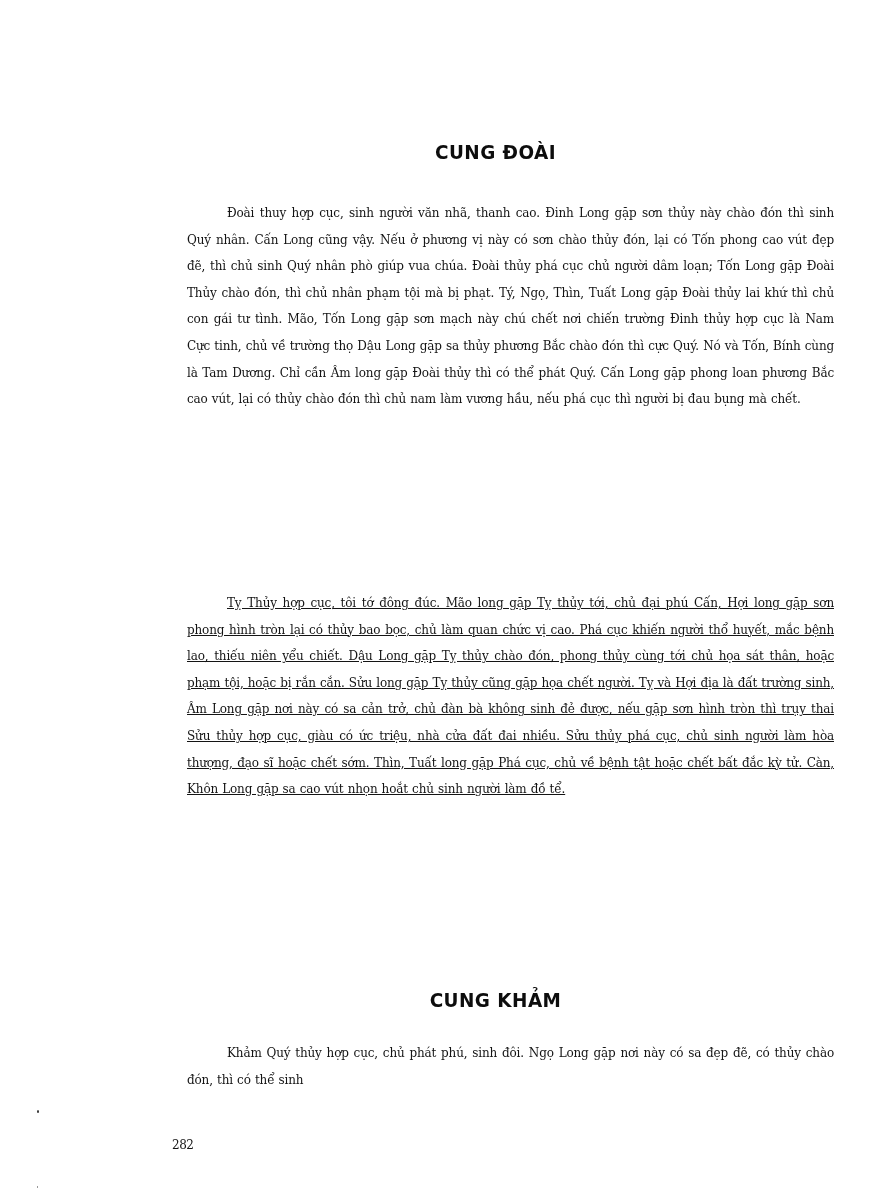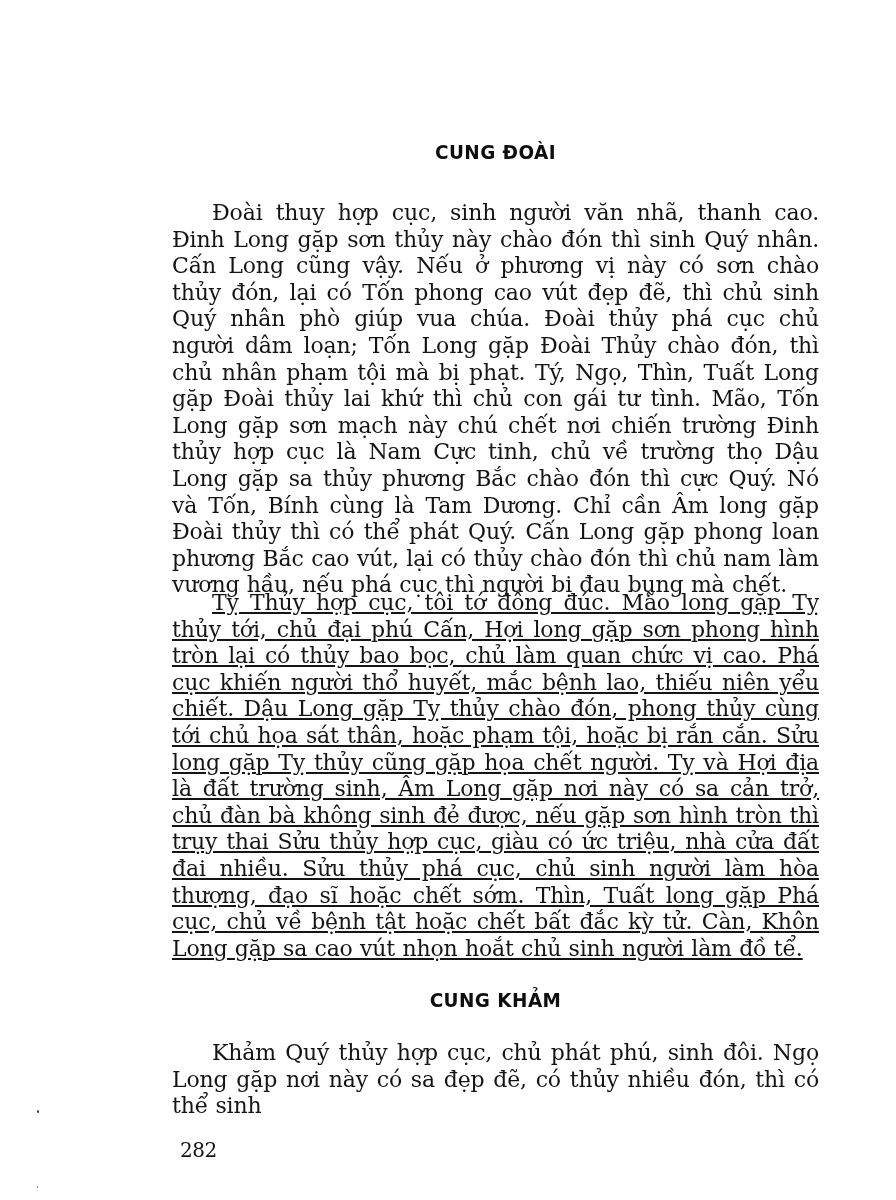--- a/index.html
+++ b/index.html
@@ -29,60 +29,59 @@
       font-weight: bold;
       font-size: 20px;
       letter-spacing: 0.5px;
       transform: scaleX(0.92);
       color: #0d0d0d;
     }
     .title-1 { top: 140px; }
     .title-2 { top: 988px; }
     .para {
       position: absolute;
-      left: 0;
+      left: 15px;
       width: 647px;
       font-family: "DejaVu Serif", serif;
-      font-size: 22px;
+      font-size: 12px;
       line-height: 26.6px;
       text-align: justify;
       text-indent: 40px;
       color: #141414;
       margin: 0;
       letter-spacing: -0.15px;
       word-spacing: 0.5px;
     }
     .para-1 { top: 200px; }
     .para-2 { top: 590px; text-decoration: underline; }
     .para-3 { top: 1040px; }
     .page-number {
       position: absolute;
       left: 172px;
       top: 1138px;
       font-family: "DejaVu Serif", serif;
-      font-size: 20px;
+      font-size: 12px;
       color: #141414;
       letter-spacing: -0.5px;
-      margin-left: 8px;
     }
     .speck {
       position: absolute;
       background: #333;
       border-radius: 50%;
     }
     .speck-1 { left: 37px; top: 1110px; width: 2px; height: 3px; }
     .speck-2 { left: 37px; top: 1186px; width: 1px; height: 2px; background: #777; }
   </style>
 </head>
 <body>
 
 <div class="page">
   <div class="title title-1">CUNG ĐOÀI</div>
   <p class="para para-1">Đoài thuy hợp cục, sinh người văn nhã, thanh cao. Đinh Long gặp sơn thủy này chào đón thì sinh Quý nhân. Cấn Long cũng vậy. Nếu ở phương vị này có sơn chào thủy đón, lại có Tốn phong cao vút đẹp đẽ, thì chủ sinh Quý nhân phò giúp vua chúa. Đoài thủy phá cục chủ người dâm loạn; Tốn Long gặp Đoài Thủy chào đón, thì chủ nhân phạm tội mà bị phạt. Tý, Ngọ, Thìn, Tuất Long gặp Đoài thủy lai khứ thì chủ con gái tư tình. Mão, Tốn Long gặp sơn mạch này chú chết nơi chiến trường Đinh thủy hợp cục là Nam Cực tinh, chủ về trường thọ Dậu Long gặp sa thủy phương Bắc chào đón thì cực Quý. Nó và Tốn, Bính cùng là Tam Dương. Chỉ cần Âm long gặp Đoài thủy thì có thể phát Quý. Cấn Long gặp phong loan phương Bắc cao vút, lại có thủy chào đón thì chủ nam làm vương hầu, nếu phá cục thì người bị đau bụng mà chết.</p>
   <p class="para para-2">Tỵ Thủy hợp cục, tôi tớ đông đúc. Mão long gặp Tỵ thủy tới, chủ đại phú Cấn, Hợi long gặp sơn phong hình tròn lại có thủy bao bọc, chủ làm quan chức vị cao. Phá cục khiến người thổ huyết, mắc bệnh lao, thiếu niên yểu chiết. Dậu Long gặp Tỵ thủy chào đón, phong thủy cùng tới chủ họa sát thân, hoặc phạm tội, hoặc bị rắn cắn. Sửu long gặp Tỵ thủy cũng gặp họa chết người. Tỵ và Hợi địa là đất trường sinh, Âm Long gặp nơi này có sa cản trở, chủ đàn bà không sinh đẻ được, nếu gặp sơn hình tròn thì trụy thai Sửu thủy hợp cục, giàu có ức triệu, nhà cửa đất đai nhiều. Sửu thủy phá cục, chủ sinh người làm hòa thượng, đạo sĩ hoặc chết sớm. Thìn, Tuất long gặp Phá cục, chủ về bệnh tật hoặc chết bất đắc kỳ tử. Càn, Khôn Long gặp sa cao vút nhọn hoắt chủ sinh người làm đồ tể.</p>
   <div class="title title-2">CUNG KHẢM</div>
-  <p class="para para-3">Khảm Quý thủy hợp cục, chủ phát phú, sinh đôi. Ngọ Long gặp nơi này có sa đẹp đẽ, có thủy nhiều đón, thì có thể sinh</p>
+  <p class="para para-3">Khảm Quý thủy hợp cục, chủ phát phú, sinh đôi. Ngọ Long gặp nơi này có sa đẹp đẽ, có thủy chào đón, thì có thể sinh</p>
 </div>
 
 <div class="page-number">282</div>
 
 <div class="speck speck-1"></div>
 <div class="speck speck-2"></div>
 
 </body></html>

